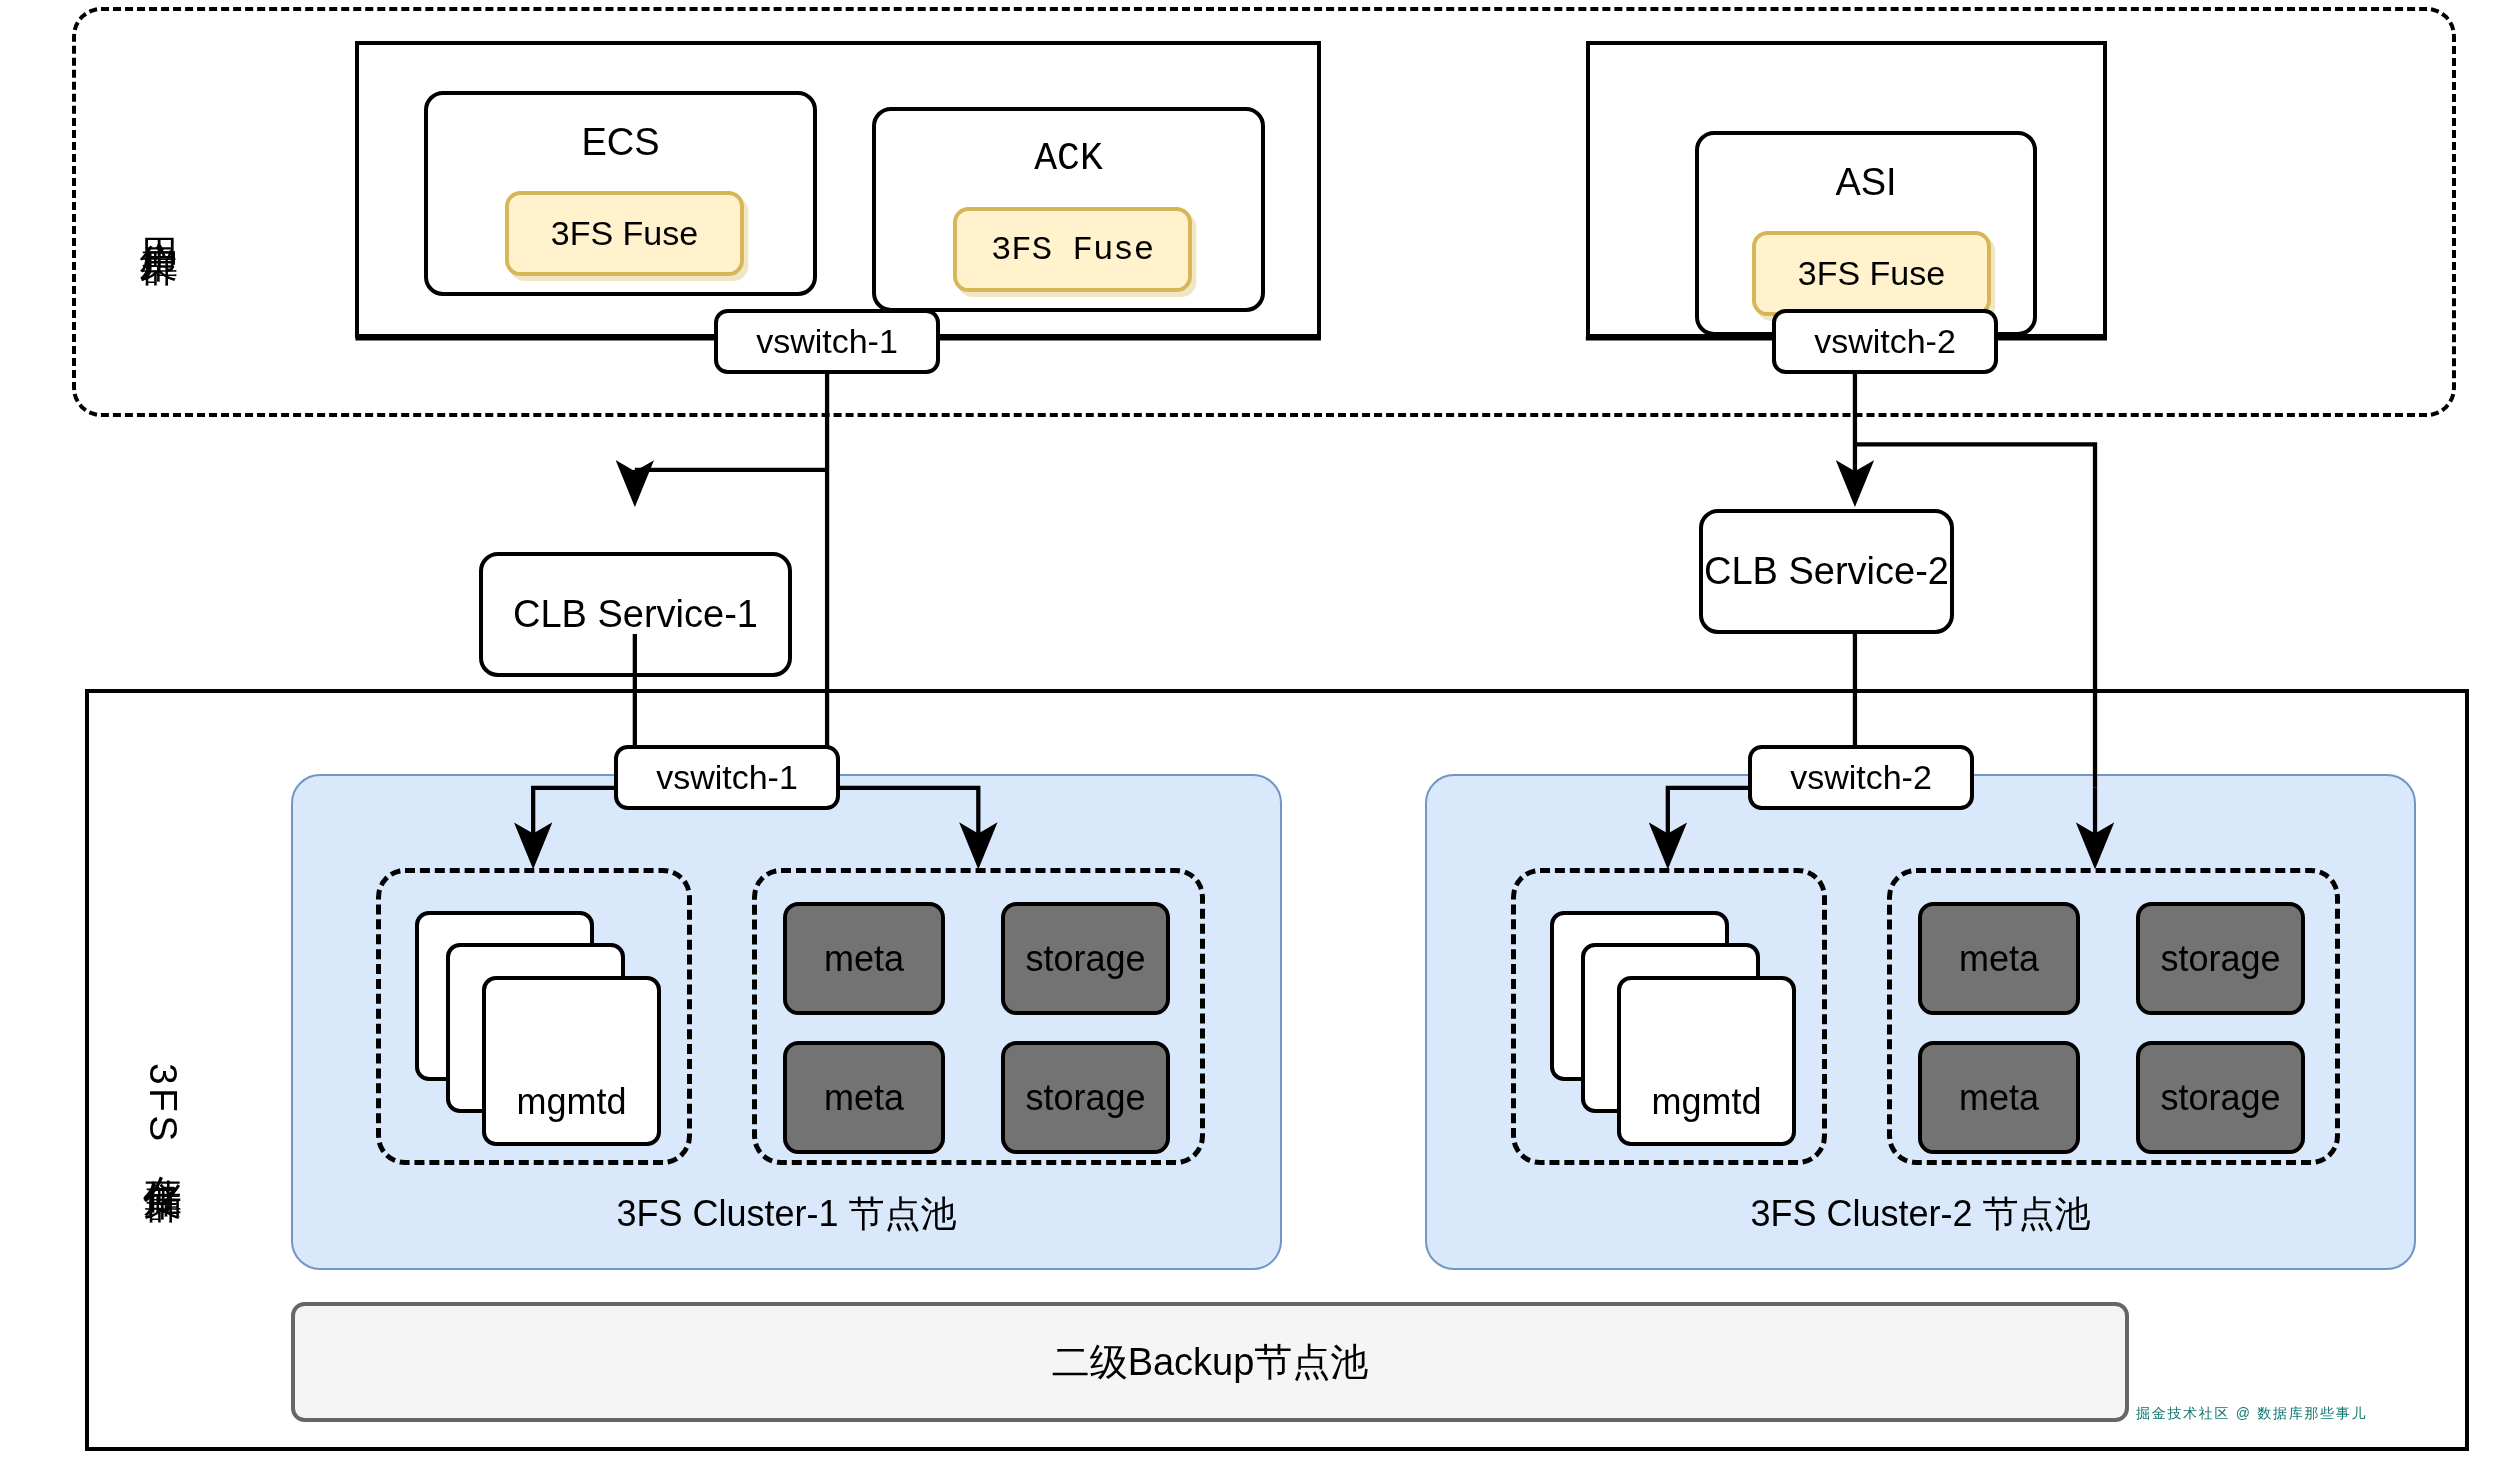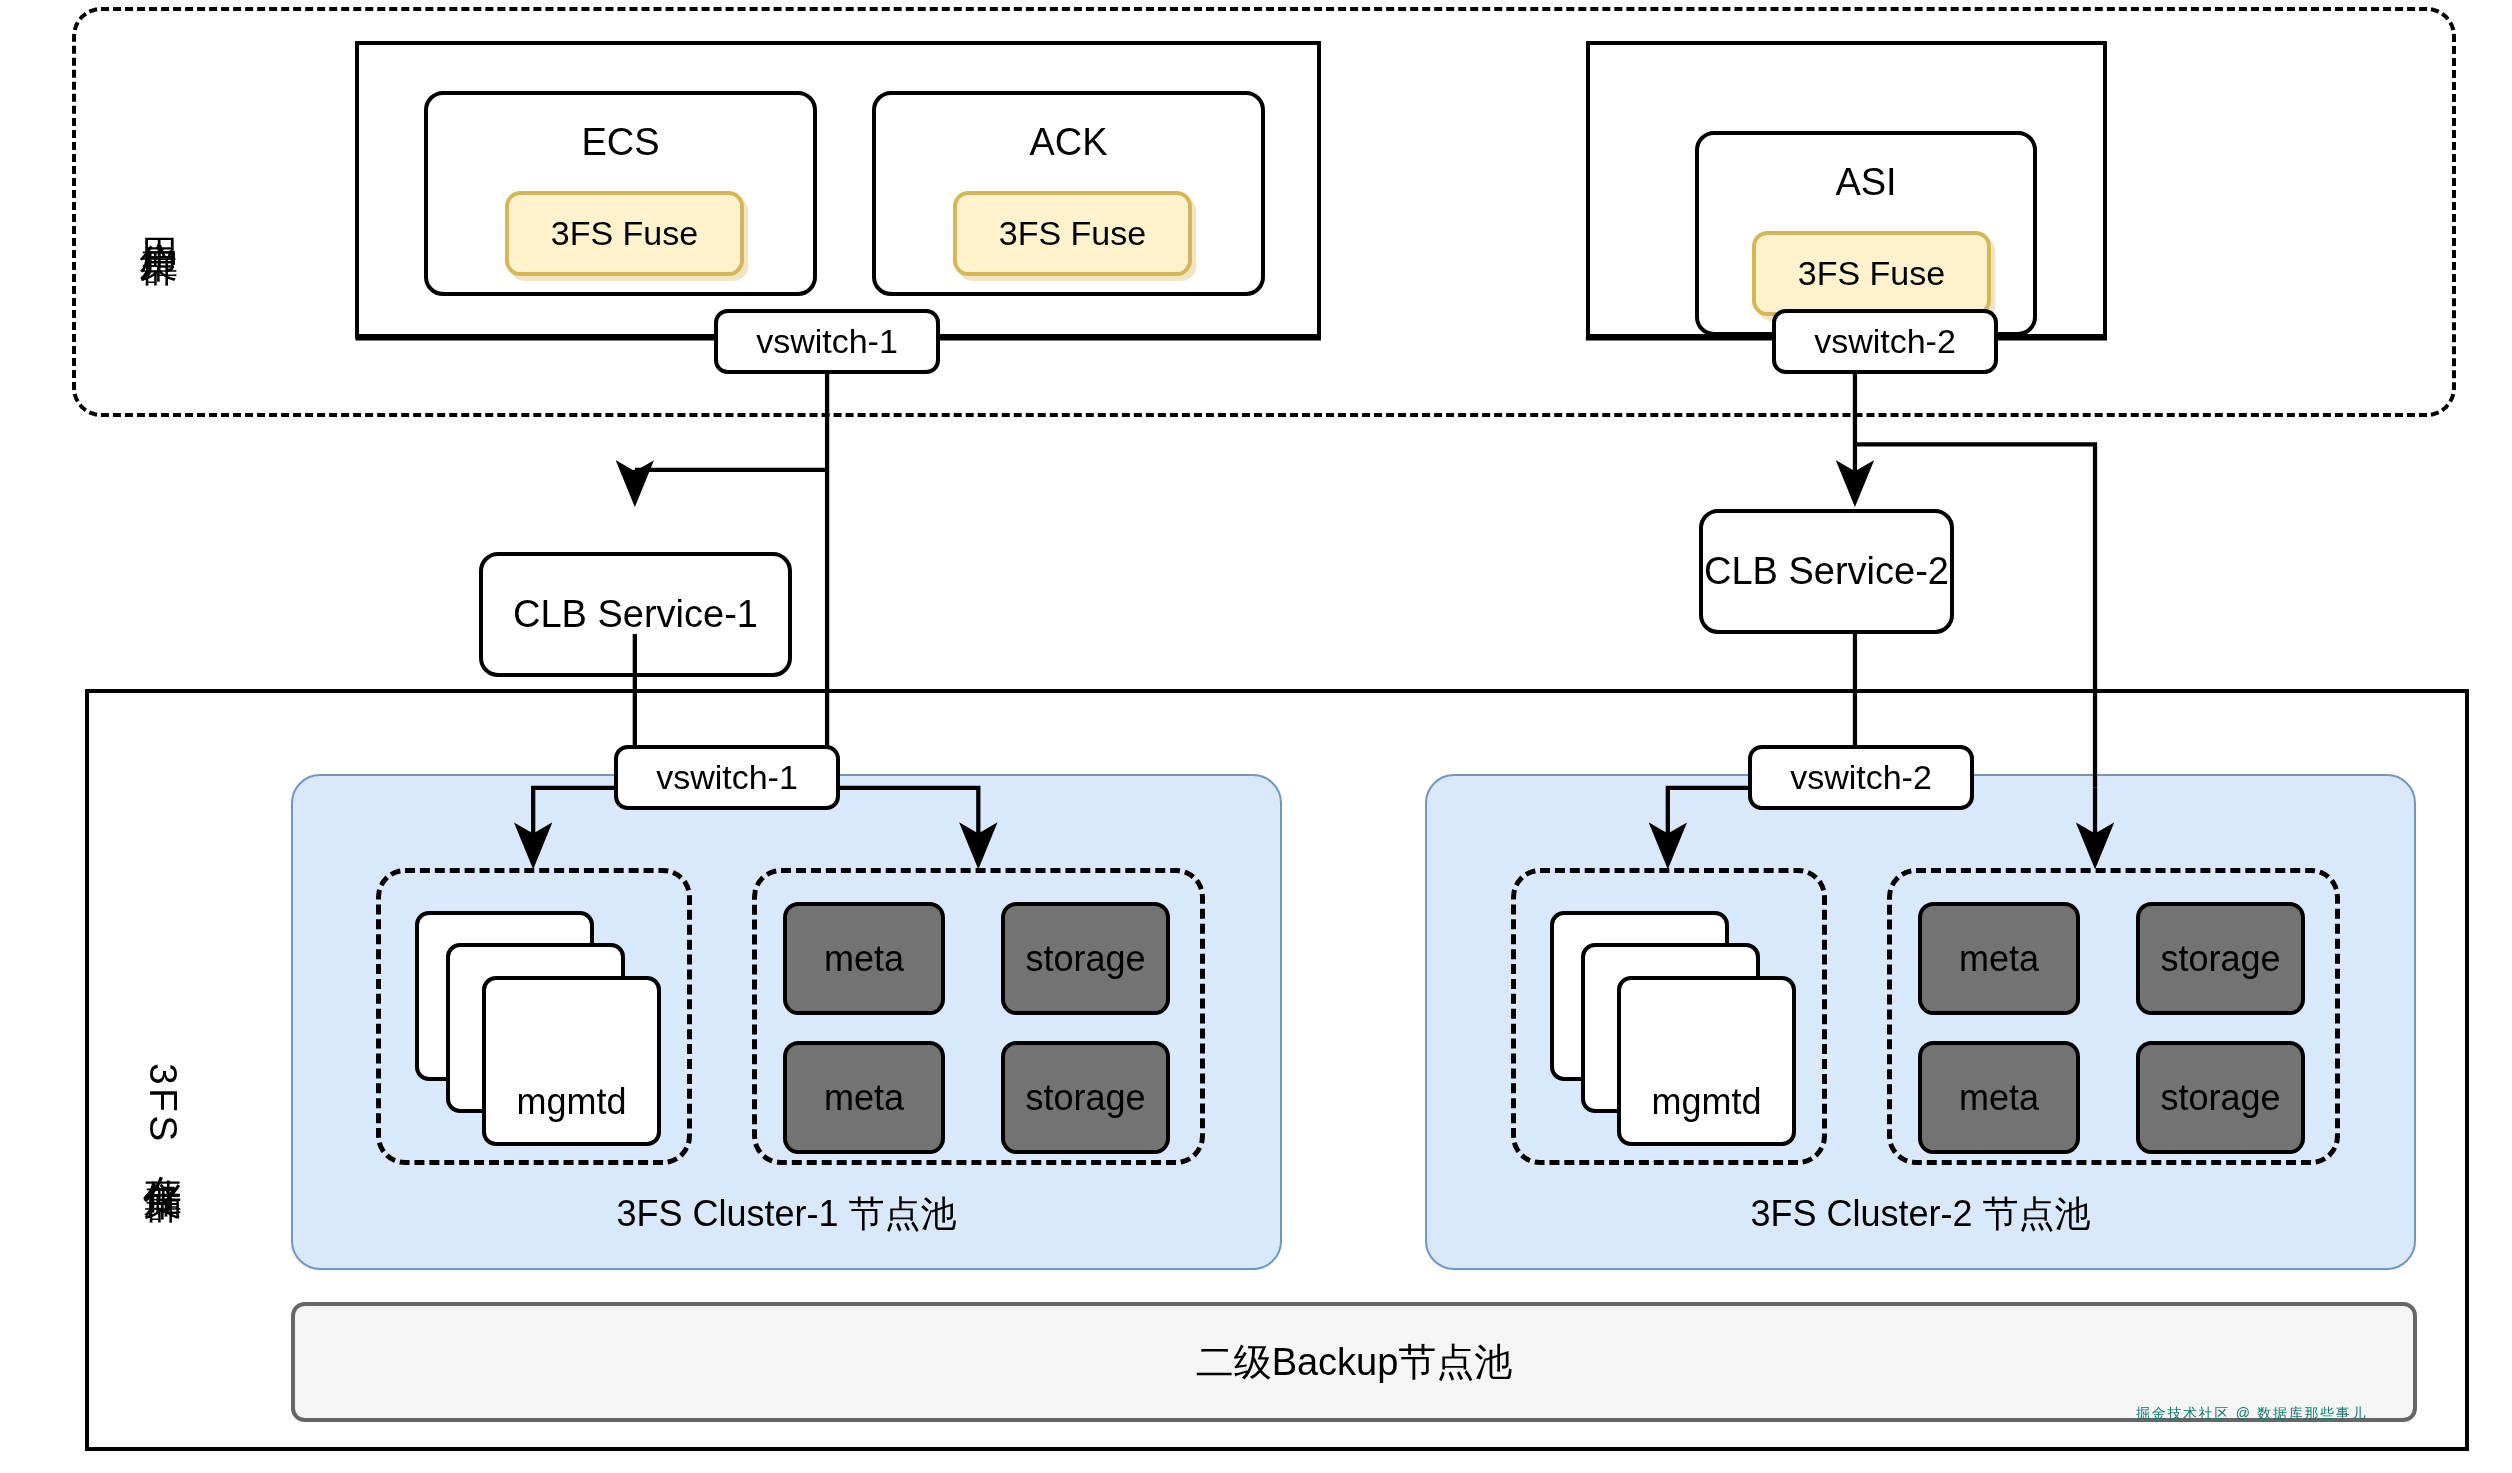--- a/index.html
+++ b/index.html
@@ -76,21 +76,21 @@
 
   <div class="vlabel" style="left:120px;top:68px;width:77px;height:291px;">用户集群</div>
 
   <div class="box plain-rect" style="left:355px;top:41px;width:966px;height:297px;"></div>
 
   <div class="box round-rect" style="left:424px;top:91px;width:393px;height:205px;padding-left:48px;">
     <div class="node-title">ECS</div>
     <div class="box fuse" style="left:77px;top:96px;width:239px;height:85px;">3FS Fuse</div>
   </div>
 
-  <div class="box round-rect" style="left:872px;top:91px;width:393px;height:205px;">
+  <div class="box round-rect" style="left:872px;top:107px;width:393px;height:205px;font-family:Liberation Mono, monospace;">
     <div class="node-title">ACK</div>
     <div class="box fuse" style="left:77px;top:96px;width:239px;height:85px;">3FS Fuse</div>
   </div>
 
   <div class="box plain-rect" style="left:1586px;top:41px;width:521px;height:297px;"></div>
 
   <div class="box round-rect" style="left:1695px;top:91px;width:342px;height:205px;margin-top:40px;">
     <div class="node-title">ASI</div>
     <div class="box fuse" style="left:53px;top:96px;width:239px;height:85px;">3FS Fuse</div>
   </div>
@@ -142,21 +142,21 @@
     <span>mgmtd</span>
   </div>
 
   <div class="box dash-group" style="left:1887px;top:868px;width:453px;height:297px;"></div>
 
   <div class="box svc" style="left:1918px;top:902px;width:162px;height:113px;">meta</div>
   <div class="box svc" style="left:2136px;top:902px;width:169px;height:113px;">storage</div>
   <div class="box svc" style="left:1918px;top:1041px;width:162px;height:113px;">meta</div>
   <div class="box svc" style="left:2136px;top:1041px;width:169px;height:113px;">storage</div>
 
-  <div class="box backup" style="left:291px;top:1302px;width:2126px;height:120px;">二级Backup节点池</div>
+  <div class="box backup" style="left:291px;top:1302px;width:1838px;height:120px;">二级Backup节点池</div>
 
   <div class="watermark" style="left:2136px;top:1405px;">掘金技术社区 @ 数据库那些事儿</div>
 
   <svg id="wires" viewBox="0 0 2940 1724">
     <defs>
       <marker id="ah" markerWidth="11" markerHeight="9" refX="9.5" refY="4.5" orient="auto" markerUnits="strokeWidth">
         <path d="M0,0 L11,4.5 L0,9 L2.6,4.5 z" fill="#000"></path>
       </marker>
     </defs>
 

